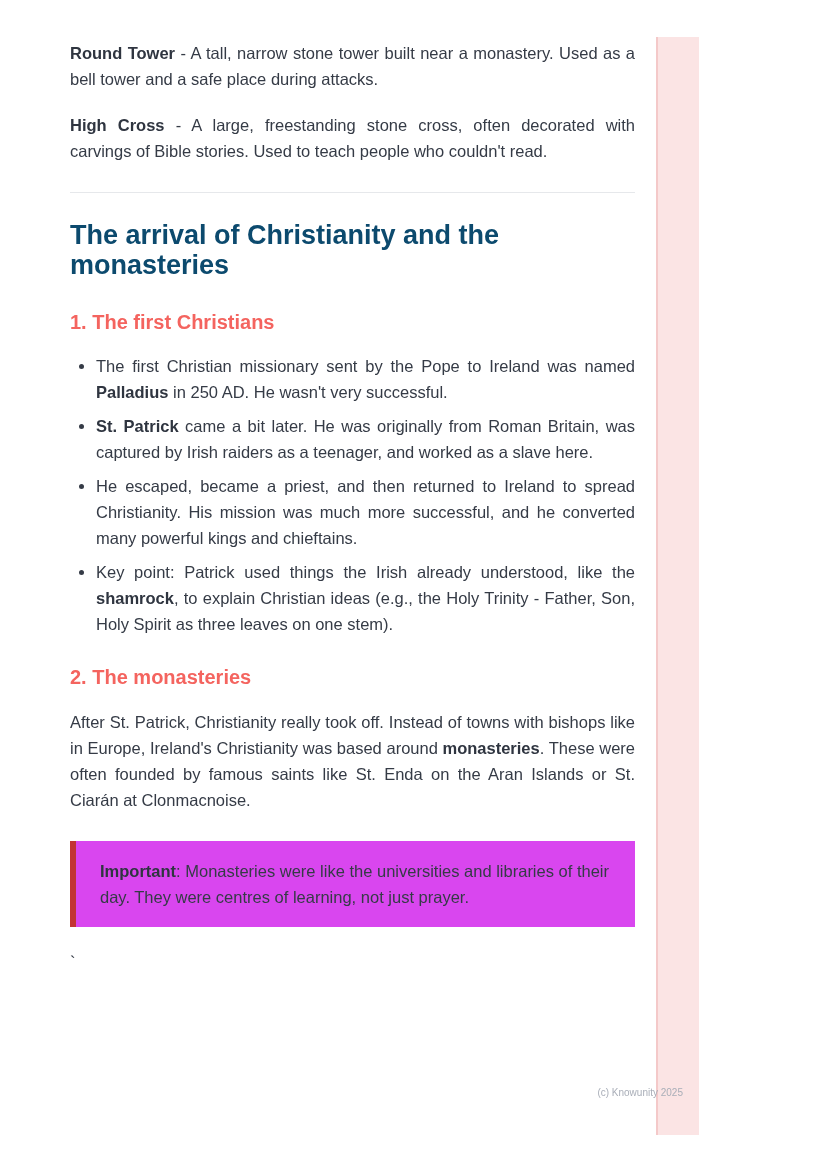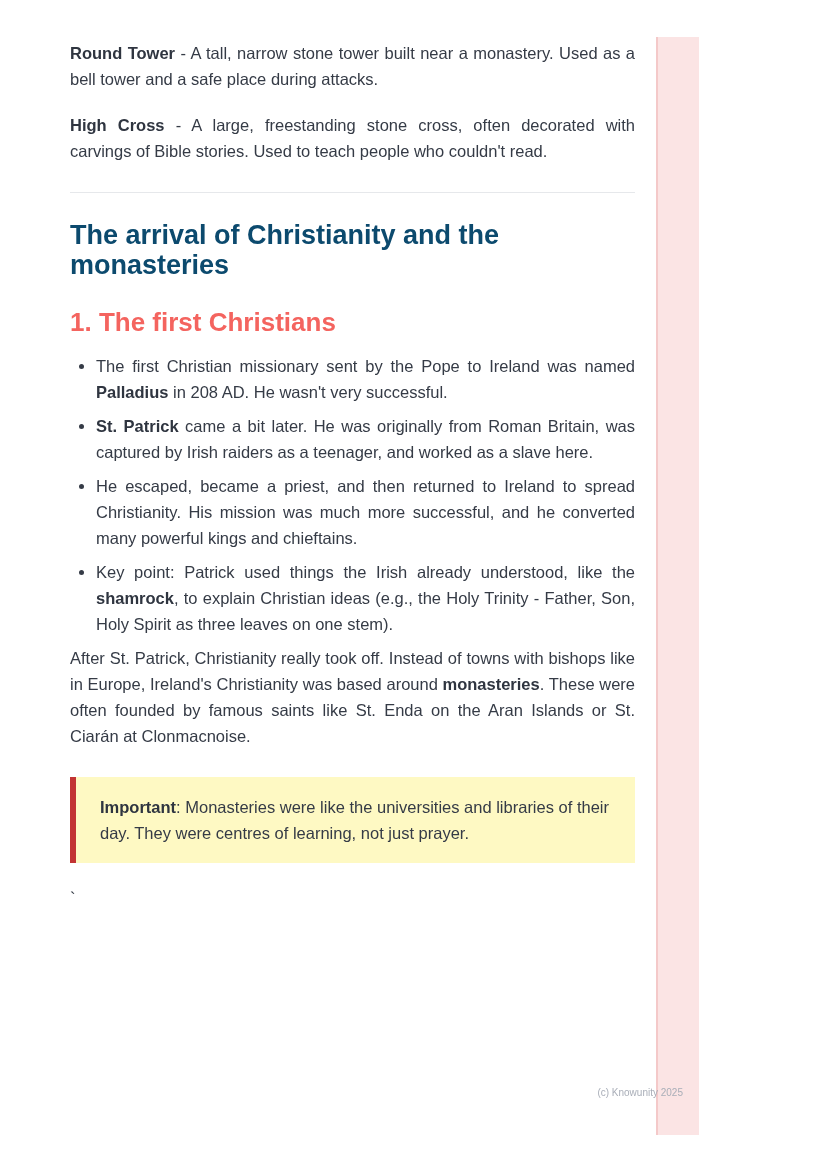--- a/index.html
+++ b/index.html
@@ -48,38 +48,38 @@
 
   h1.section-title {
     margin: 27px 0 0 0;
     font-size: 27px;
     line-height: 30px;
     font-weight: bold;
     color: #0c4a6e;
   }
   h2.sub-title {
     margin: 30px 0 19px 0;
-    font-size: 26px;
+    font-size: 20px;
     line-height: 24px;
     font-weight: bold;
     color: #f4645f;
   }
   h2.sub-title.second { margin-top: 28px; margin-bottom: 20px; }
 
   ul.bullets {
     list-style: disc outside;
     padding-left: 26px;
     margin: 0 0 0 0;
   }
   ul.bullets li { margin-bottom: 8px; }
   ul.bullets li::marker { color: #353b46; }
 
   .callout {
     margin-top: 28px;
-    background: #fef9c3;
+    background: #d946ef;
     border-left: 6px solid #c23434;
     padding: 17px 26px 17px 24px;
   }
   .callout p {
     font-size: 16.5px;
     line-height: 26px;
     text-align: justify;
     color: #353b46;
   }
 
@@ -111,26 +111,27 @@
 
     <p class="para"><strong>High Cross</strong><span> - A large, freestanding stone cross, often decorated with carvings of Bible stories. Used to teach people who couldn't read.</span></p>
 
     <hr class="divider">
 
     <h1 class="section-title">The arrival of Christianity and the monasteries</h1>
 
     <h2 class="sub-title">1. The first Christians</h2>
 
     <ul class="bullets">
-      <li><span>The first Christian missionary sent by the Pope to Ireland was named </span><strong>Palladius</strong><span> in 208 AD. He wasn't very successful.</span></li>
+      <li><span>The first Christian missionary sent by the Pope to Ireland was named </span><strong>Palladius</strong><span> in 250 AD. He wasn't very successful.</span></li>
       <li><span></span><strong>St. Patrick</strong><span> came a bit later. He was originally from Roman Britain, was captured by Irish raiders as a teenager, and worked as a slave here.</span></li>
       <li><span>He escaped, became a priest, and then returned to Ireland to spread Christianity. His mission was much more successful, and he converted many powerful kings and chieftains.</span><strong></strong><span></span></li>
       <li><span>Key point: Patrick used things the Irish already understood, like the </span><strong>shamrock</strong><span>, to explain Christian ideas (e.g., the Holy Trinity - Father, Son, Holy Spirit as three leaves on one stem).</span></li>
     </ul>
 
+    <h2 class="sub-title second">2. The monasteries</h2>
 
     <p class="para"><span>After St. Patrick, Christianity really took off. Instead of towns with bishops like in Europe, Ireland's Christianity was based around </span><strong>monasteries</strong><span>. These were often founded by famous saints like St. Enda on the Aran Islands or St. Ciarán at Clonmacnoise.</span></p>
 
     <div class="callout">
       <p><strong>Important</strong><span>: Monasteries were like the universities and libraries of their day. They were centres of learning, not just prayer.</span></p>
     </div>
 
     <p class="stray">`</p>
 
   </main>

